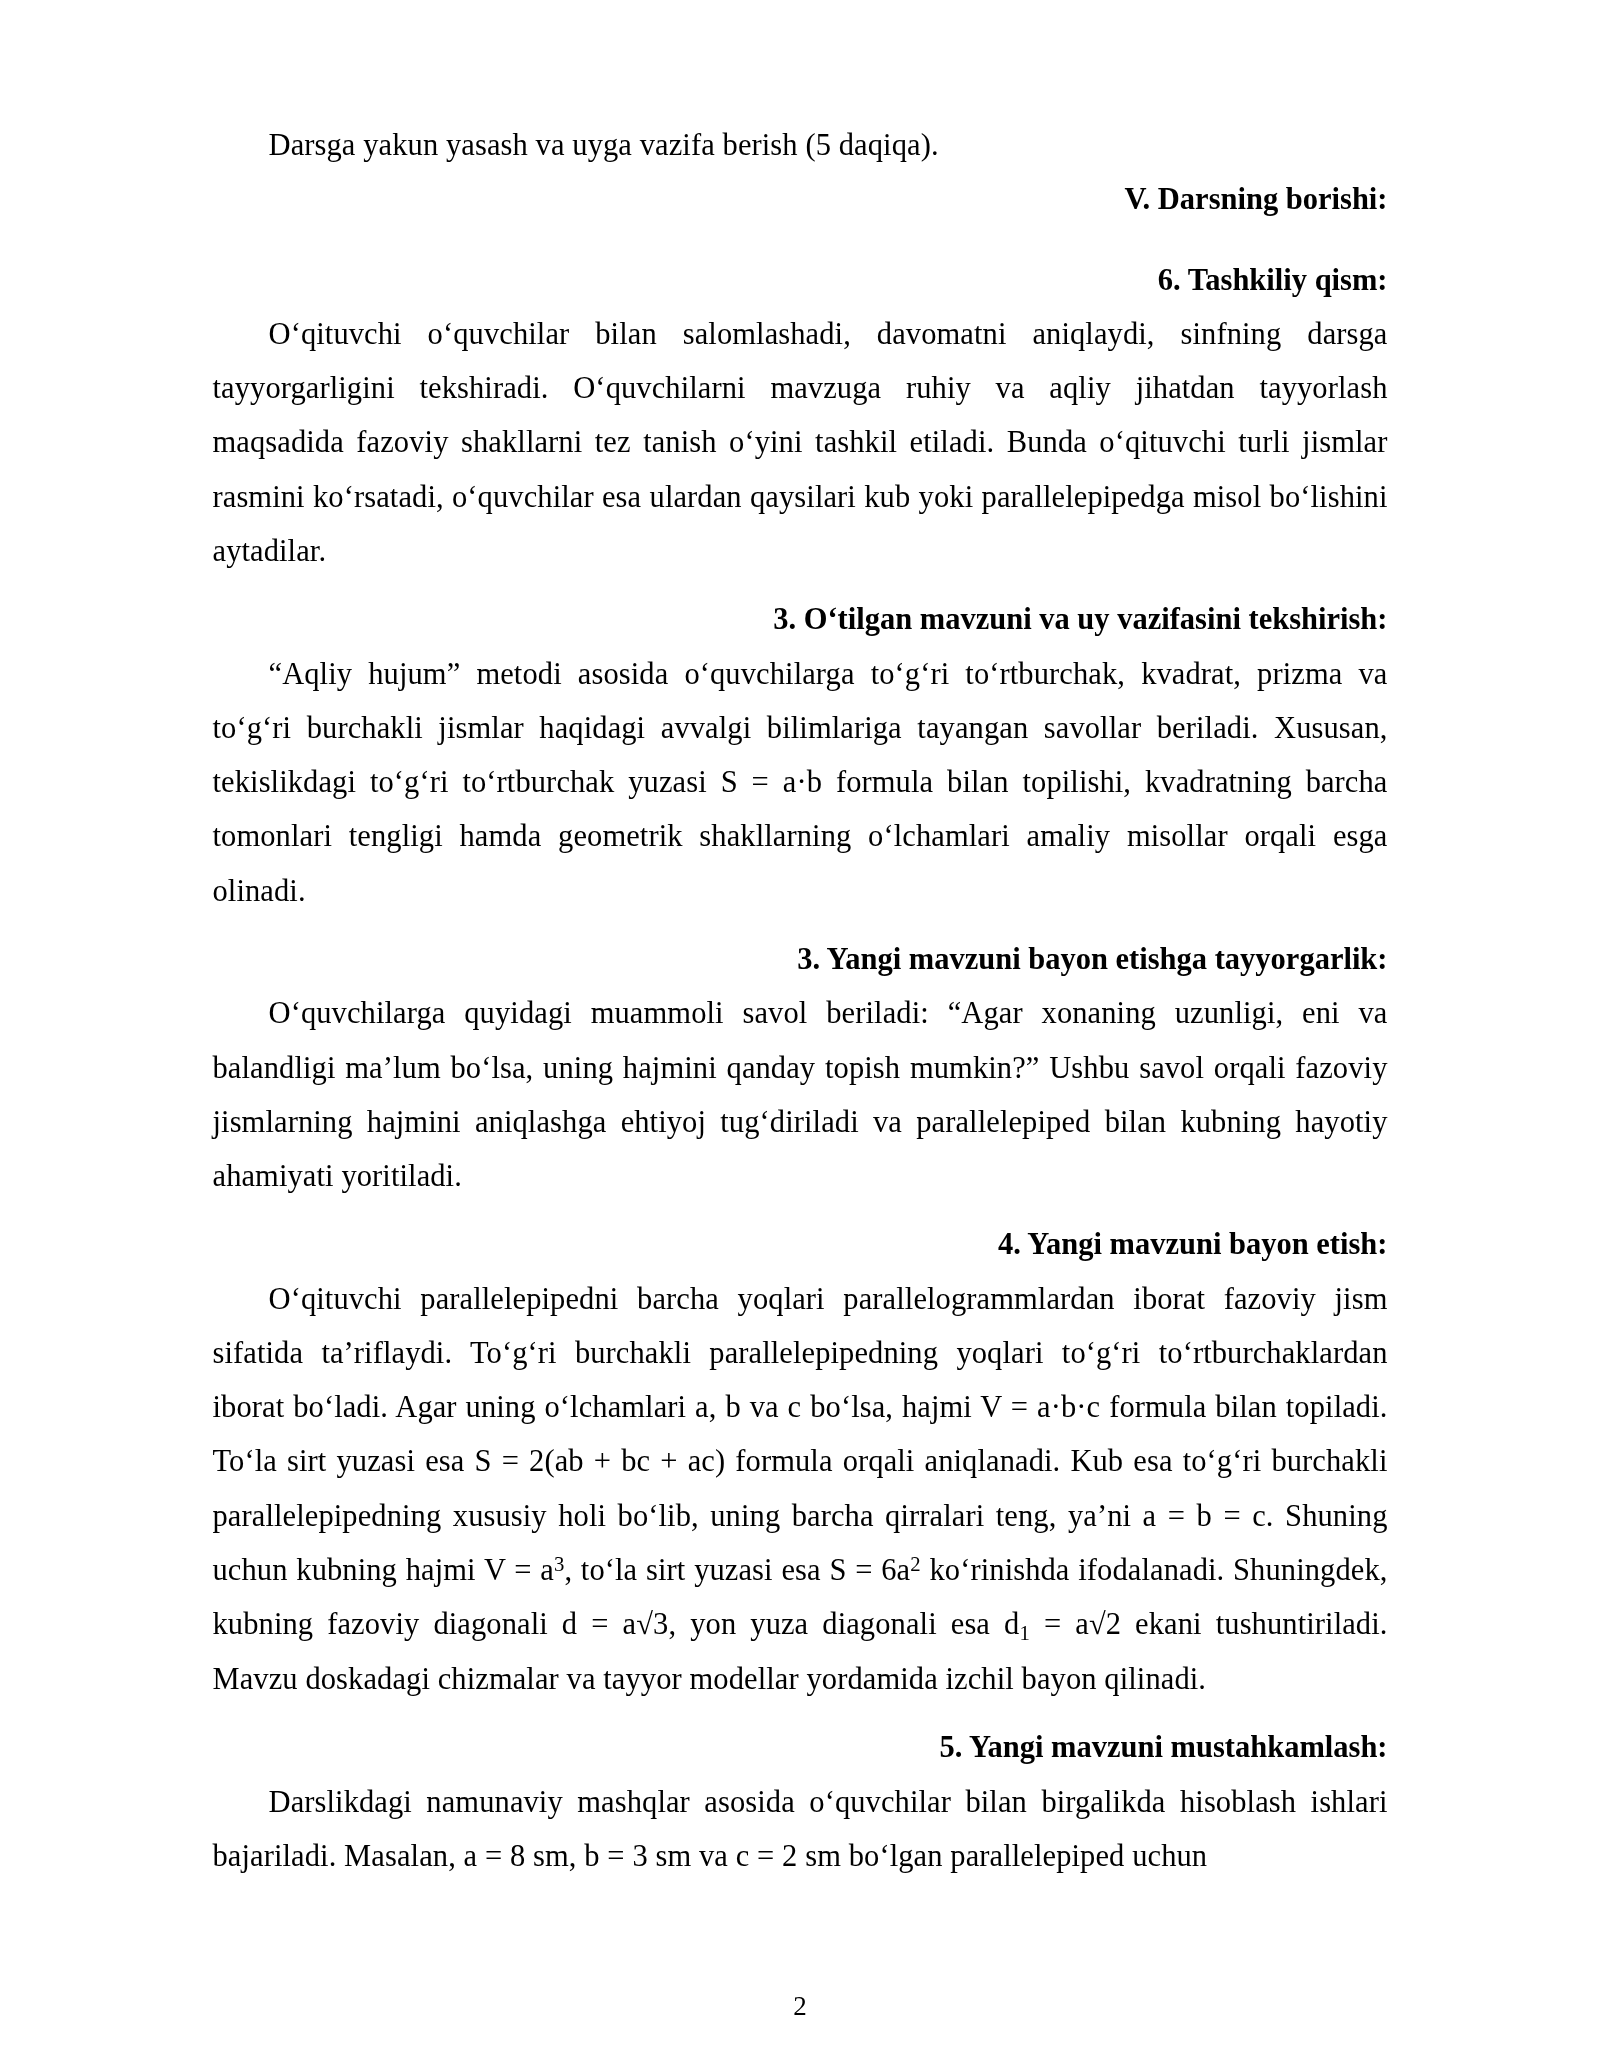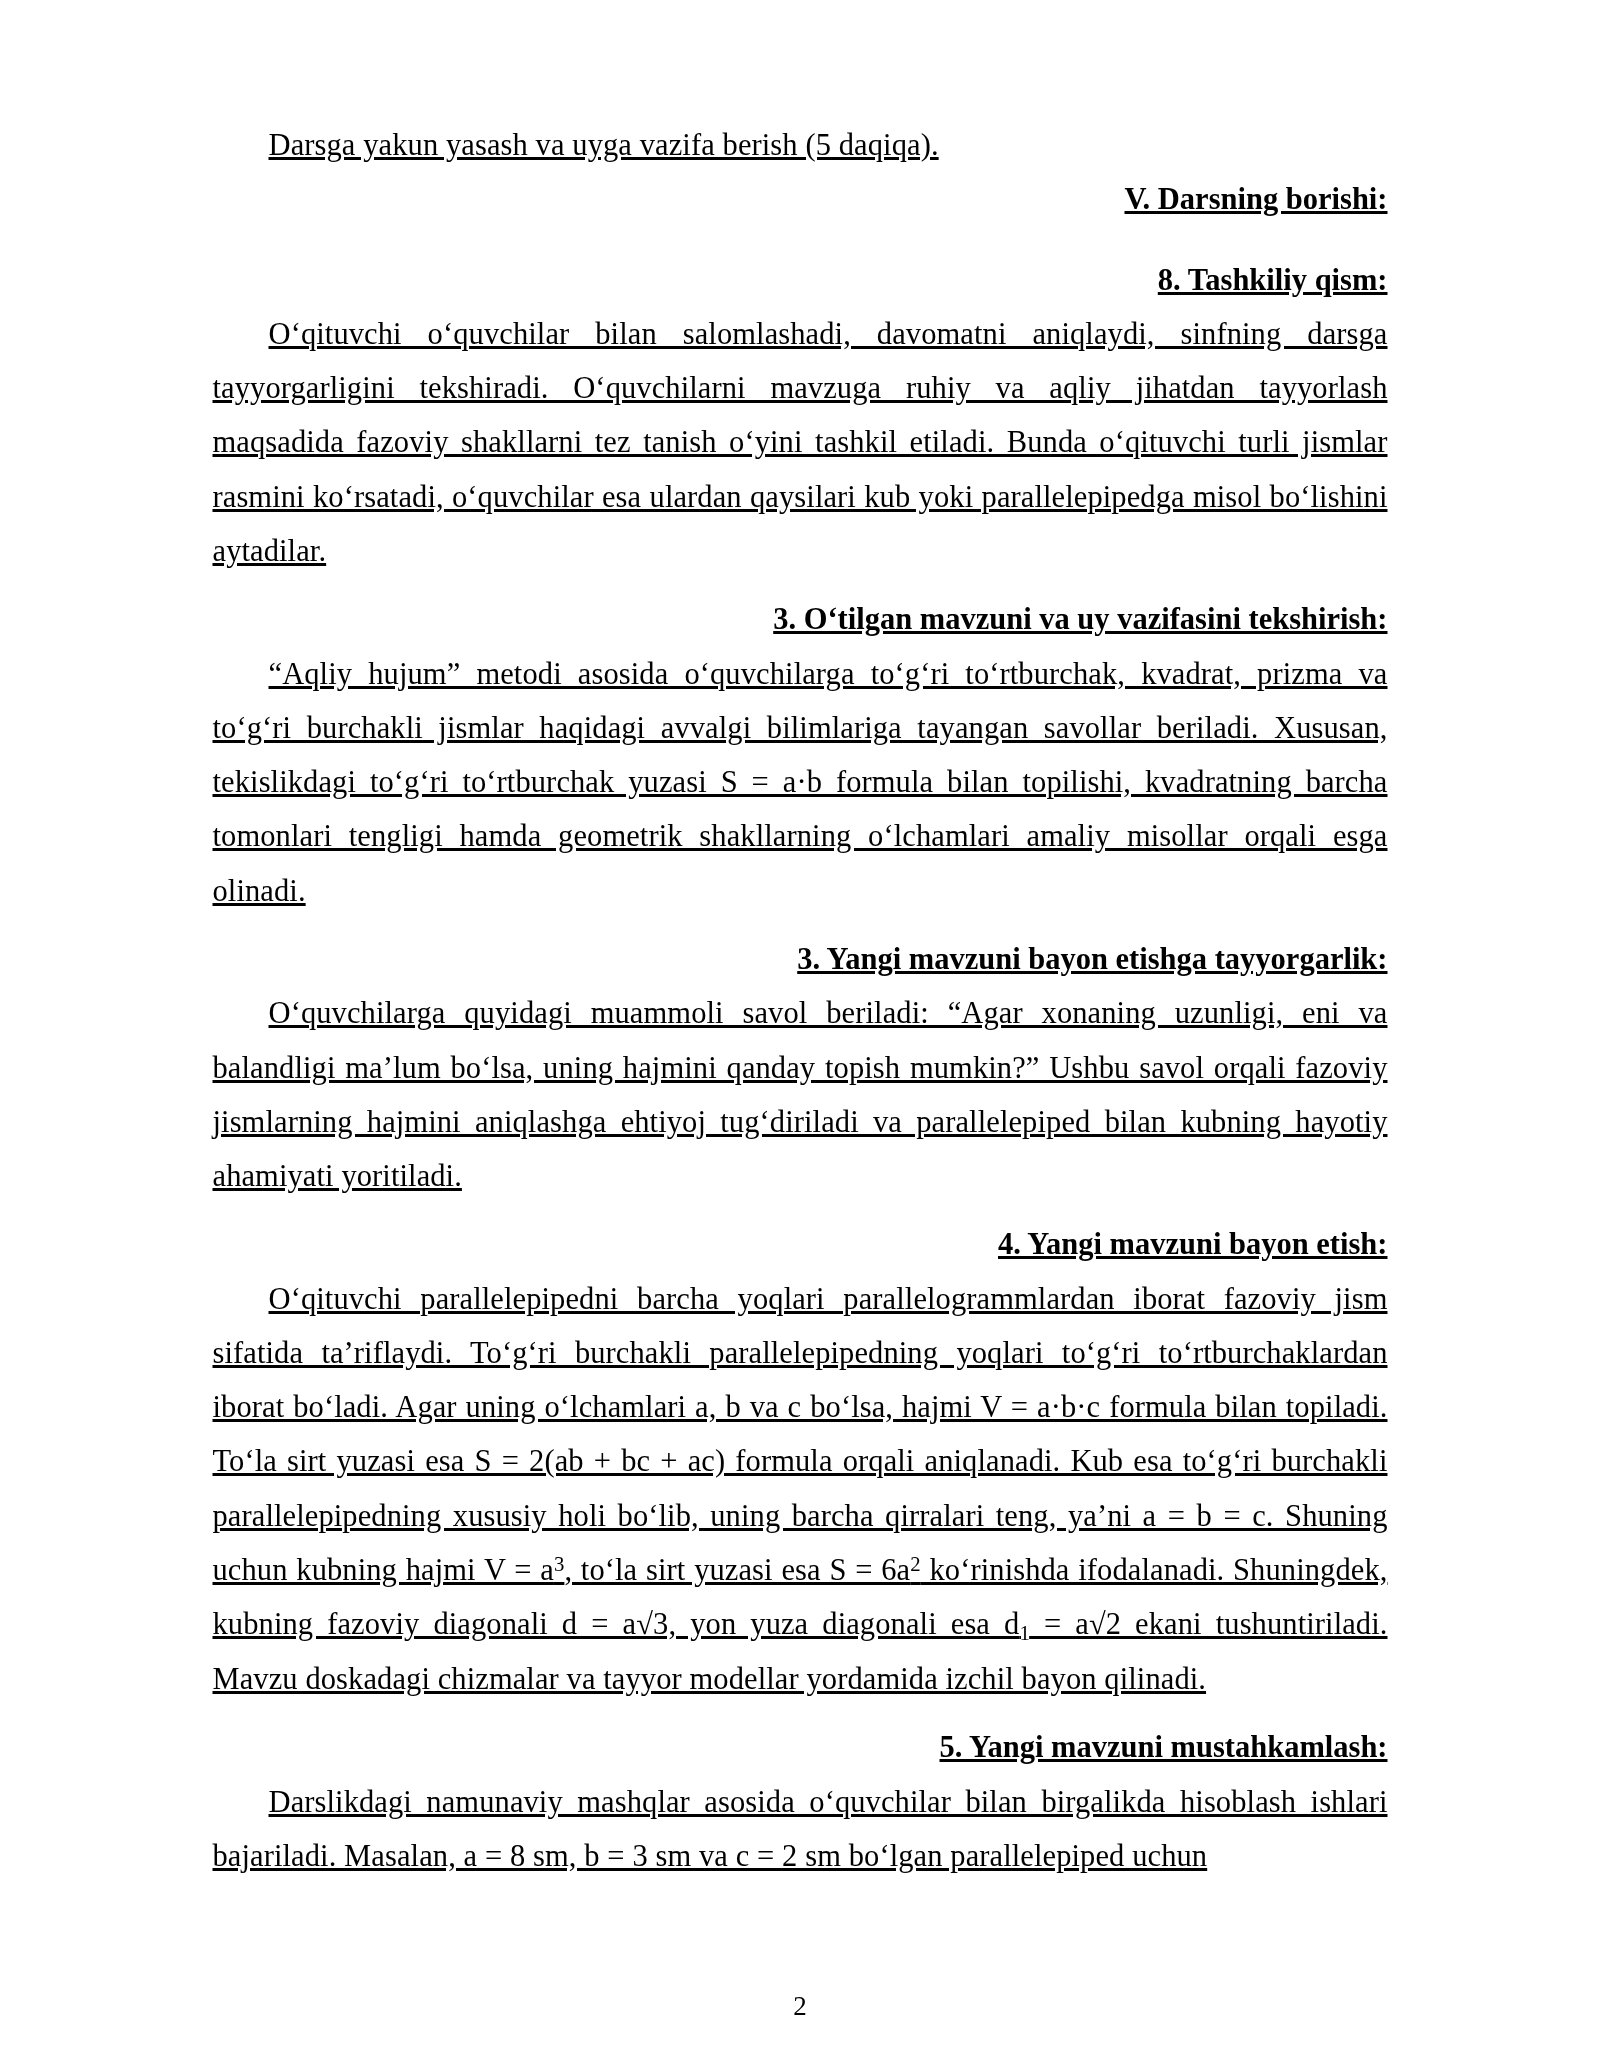--- a/index.html
+++ b/index.html
@@ -16,21 +16,20 @@
     width: 1600px;
     height: 2070px;
     background: #ffffff;
     box-sizing: border-box;
     padding: 118px 140px 0 140px;
     overflow: hidden;
   }
   .doc-body {
     width: 1175px;
     margin: 0 auto;
-    text-decoration: underline;
   }
   p {
     margin: 0;
     font-size: 30.5px;
     line-height: 1.78;
     text-align: justify;
     text-justify: inter-word;
     letter-spacing: 0.1px;
   }
   p.indent {
@@ -68,21 +67,21 @@
 
 <div class="page">
   <div class="doc-body">
 
     <p class="indent">Darsga yakun yasash va uyga vazifa berish (5 daqiqa).</p>
 
     <h2 class="heading">V. Darsning borishi:</h2>
 
     <div class="gap-md"></div>
 
-    <h2 class="heading">8. Tashkiliy qism:</h2>
+    <h2 class="heading">6. Tashkiliy qism:</h2>
     <p class="indent">O‘qituvchi o‘quvchilar bilan salomlashadi, davomatni aniqlaydi, sinfning darsga tayyorgarligini tekshiradi. O‘quvchilarni mavzuga ruhiy va aqliy jihatdan tayyorlash maqsadida fazoviy shakllarni tez tanish o‘yini tashkil etiladi. Bunda o‘qituvchi turli jismlar rasmini ko‘rsatadi, o‘quvchilar esa ulardan qaysilari kub yoki parallelepipedga misol bo‘lishini aytadilar.</p>
 
     <div class="gap-sm"></div>
 
     <h2 class="heading">3. O‘tilgan mavzuni va uy vazifasini tekshirish:</h2>
     <p class="indent">“Aqliy hujum” metodi asosida o‘quvchilarga to‘g‘ri to‘rtburchak, kvadrat, prizma va to‘g‘ri burchakli jismlar haqidagi avvalgi bilimlariga tayangan savollar beriladi. Xususan, tekislikdagi to‘g‘ri to‘rtburchak yuzasi S = a·b formula bilan topilishi, kvadratning barcha tomonlari tengligi hamda geometrik shakllarning o‘lchamlari amaliy misollar orqali esga olinadi.</p>
 
     <div class="gap-sm"></div>
 
     <h2 class="heading">3. Yangi mavzuni bayon etishga tayyorgarlik:</h2>

